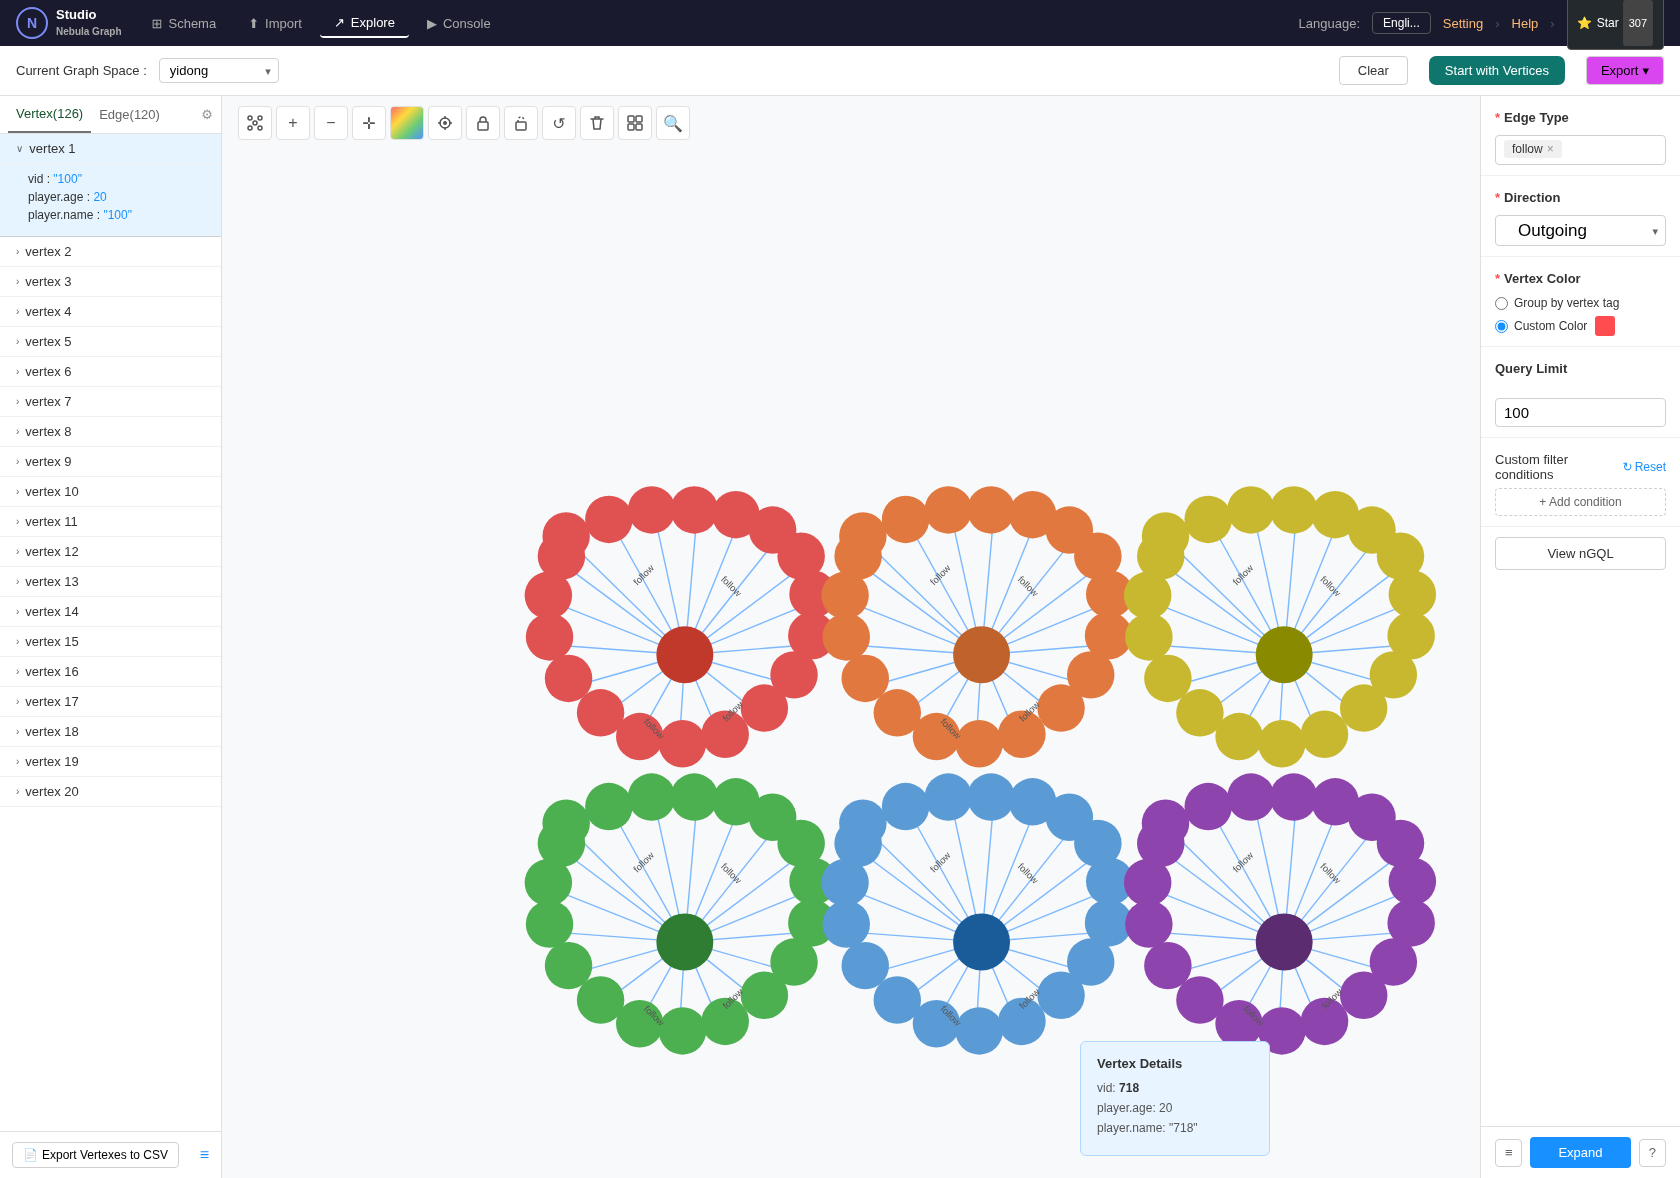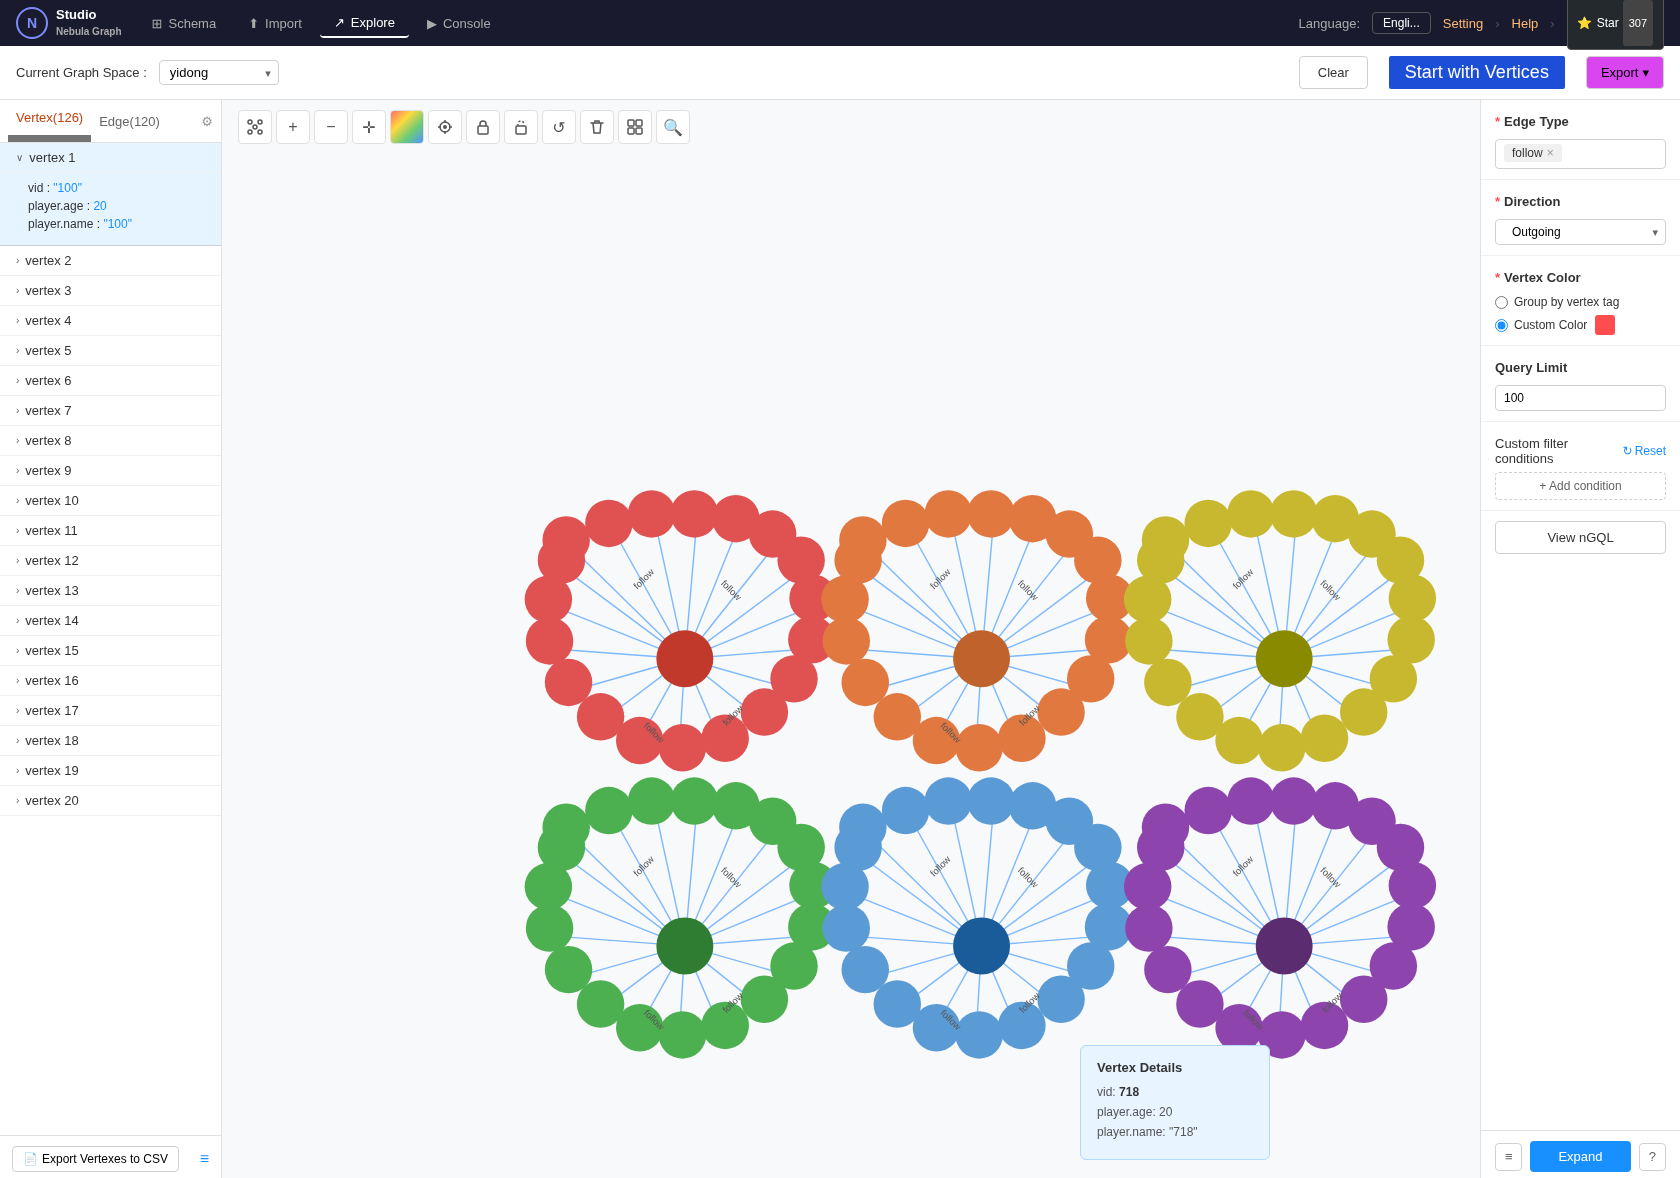--- a/index.html
+++ b/index.html
@@ -18,31 +18,31 @@
     .nav-star-count { background: #444; border-radius: 3px; padding: 17px 6px; font-size: 11px; }
 
     
     .space-bar { display: flex; align-items: center; background: white; padding: 10px 16px; border-bottom: 1px solid #e0e0e0; gap: 12px; }
     .space-label { font-size: 13px; color: #333; }
     .space-select { border: 1px solid #d0d0d0; border-radius: 4px; padding: 4px 28px 4px 10px; font-size: 13px; background: white; cursor: pointer; appearance: none; min-width: 120px; }
     .space-select-wrap { position: relative; display: inline-block; }
     .space-select-wrap::after { content: '▾'; position: absolute; right: 8px; top: 50%; transform: translateY(-50%); pointer-events: none; color: #666; font-size: 11px; }
     .space-bar-right { margin-left: auto; display: flex; gap: 21px; }
     .btn-clear { background: white; border: 1px solid #d0d0d0; border-radius: 4px; padding: 6px 18px; font-size: 13px; cursor: pointer; color: #333; }
-    .btn-start { background: #1d4ed8; color: white; border: none; border-radius: 2px; padding: 6px 16px; font-size: 18px; cursor: pointer; }
+    .btn-start { background: #0f766e; color: white; border: none; border-radius: 7px; padding: 6px 16px; font-size: 13px; cursor: pointer; }
     .btn-export { background: #d946ef; border: 1px solid #d0d0d0; border-radius: 4px; padding: 6px 14px; font-size: 13px; cursor: pointer; display: flex; align-items: center; gap: 4px; }
 
     
     .main-layout { display: flex; height: calc(1178px - 46px - 50px); }
 
     
     .left-panel { width: 222px; background: white; border-right: 1px solid #e0e0e0; display: flex; flex-direction: column; }
     .left-tabs { display: flex; border-bottom: 1px solid #e0e0e0; align-items: center; padding: 0 8px; }
     .left-tab { padding: 10px 8px; font-size: 13px; cursor: pointer; color: #666; }
-    .left-tab.active { color: #c2410c; border-bottom: 7px solid #737373; font-weight: 500; }
+    .left-tab.active { color: #14532d; border-bottom: 2px solid #737373; font-weight: 500; }
     .left-tab-icon { margin-left: auto; color: #999; cursor: pointer; }
     .left-list { flex: 1; overflow-y: auto; }
     .vertex-item { padding: 7px 12px 7px 16px; cursor: pointer; display: flex; align-items: center; gap: 6px; font-size: 13px; color: #333; border-bottom: 1px solid #f0f0f0; }
     .vertex-item.expanded { background: #e6f4ff; }
     .vertex-item .chevron { font-size: 10px; color: #666; }
     .vertex-details-inner { background: #e6f4ff; padding: 8px 16px 10px 28px; border-bottom: 1px solid #d0d0d0; }
     .vertex-details-inner .detail-row { font-size: 12px; color: #333; margin-bottom: 4px; }
     .vertex-details-inner .detail-row span { color: #1890ff; }
     .left-footer { border-top: 1px solid #e0e0e0; padding: 10px 12px; display: flex; align-items: center; justify-content: space-between; }
     .btn-export-csv { background: white; border: 1px solid #d0d0d0; border-radius: 4px; padding: 5px 10px; font-size: 12px; cursor: pointer; display: flex; align-items: center; gap: 4px; }
@@ -60,32 +60,32 @@
 
     
     .right-panel { width: 200px; background: white; border-left: 1px solid #e0e0e0; display: flex; flex-direction: column; overflow-y: auto; }
     .right-section { padding: 14px 14px 10px 14px; border-bottom: 1px solid #f0f0f0; }
     .right-section-title { font-size: 13px; font-weight: 600; color: #333; margin-bottom: 10px; }
     .right-section-title .required { color: #ff4d4f; margin-right: 4px; }
     .edge-type-tag { display: inline-flex; align-items: center; gap: 4px; background: #f0f0f0; border-radius: 3px; padding: 2px 8px; font-size: 12px; color: #333; }
     .edge-type-tag .close { cursor: pointer; color: #999; }
 
     .direction-select-wrap { position: relative; }
-    .direction-select { width: 100%; border: 1px solid #d0d0d0; border-radius: 4px; padding: 5px 28px 5px 16px; font-size: 12px; background: white; appearance: none; cursor: pointer; }
+    .direction-select { width: 100%; border: 1px solid #d0d0d0; border-radius: 4px; padding: 5px 28px 5px 22px; font-size: 17px; background: white; appearance: none; cursor: pointer; }
     .direction-select-wrap::after { content: '▾'; position: absolute; right: 8px; top: 50%; transform: translateY(-50%); pointer-events: none; color: #666; font-size: 11px; }
 
     .radio-group { display: flex; flex-direction: column; gap: 6px; }
     .radio-item { display: flex; align-items: center; gap: 6px; font-size: 12px; cursor: pointer; }
     .radio-item input[type=radio] { accent-color: #1890ff; cursor: pointer; }
     .steps-input { border: 1px solid #d0d0d0; border-radius: 4px; padding: 4px 8px; font-size: 12px; width: 100%; margin-top: 8px; }
 
     .color-row { display: flex; align-items: center; gap: 8px; }
     .color-swatch { width: 20px; height: 20px; border-radius: 3px; background: #ff4d4f; cursor: pointer; flex-shrink: 0; }
 
-    .query-limit-input { border: 1px solid #d0d0d0; border-radius: 4px; padding: 5px 8px; font-size: 12px; width: 100%; }
+    .query-limit-input { border: 1px solid #d0d0d0; border-radius: 4px; padding: 5px 8px; font-size: 15px; width: 100%; margin-top: 12px; }
 
     .filter-header { display: flex; align-items: center; justify-content: space-between; margin-bottom: 6px; }
     .filter-reset { color: #1890ff; font-size: 12px; cursor: pointer; display: flex; align-items: center; gap: 2px; }
     .add-condition-btn { width: 100%; text-align: center; border: 1px dashed #d0d0d0; background: transparent; border-radius: 4px; padding: 6px; font-size: 12px; color: #666; cursor: pointer; }
 
     .view-ngql-btn { width: 100%; background: white; border: 1px solid #d0d0d0; border-radius: 4px; padding: 8px; font-size: 13px; cursor: pointer; color: #333; margin: 10px 14px; width: calc(100% - 28px); }
 
     
     .vertex-details-tooltip { position: absolute; bottom: 20px; right: 210px; background: #e8f4ff; border: 1px solid #b3d8ff; border-radius: 6px; padding: 14px 16px; width: 190px; }
     .vtd-title { font-size: 13px; font-weight: 600; color: #333; margin-bottom: 10px; }

